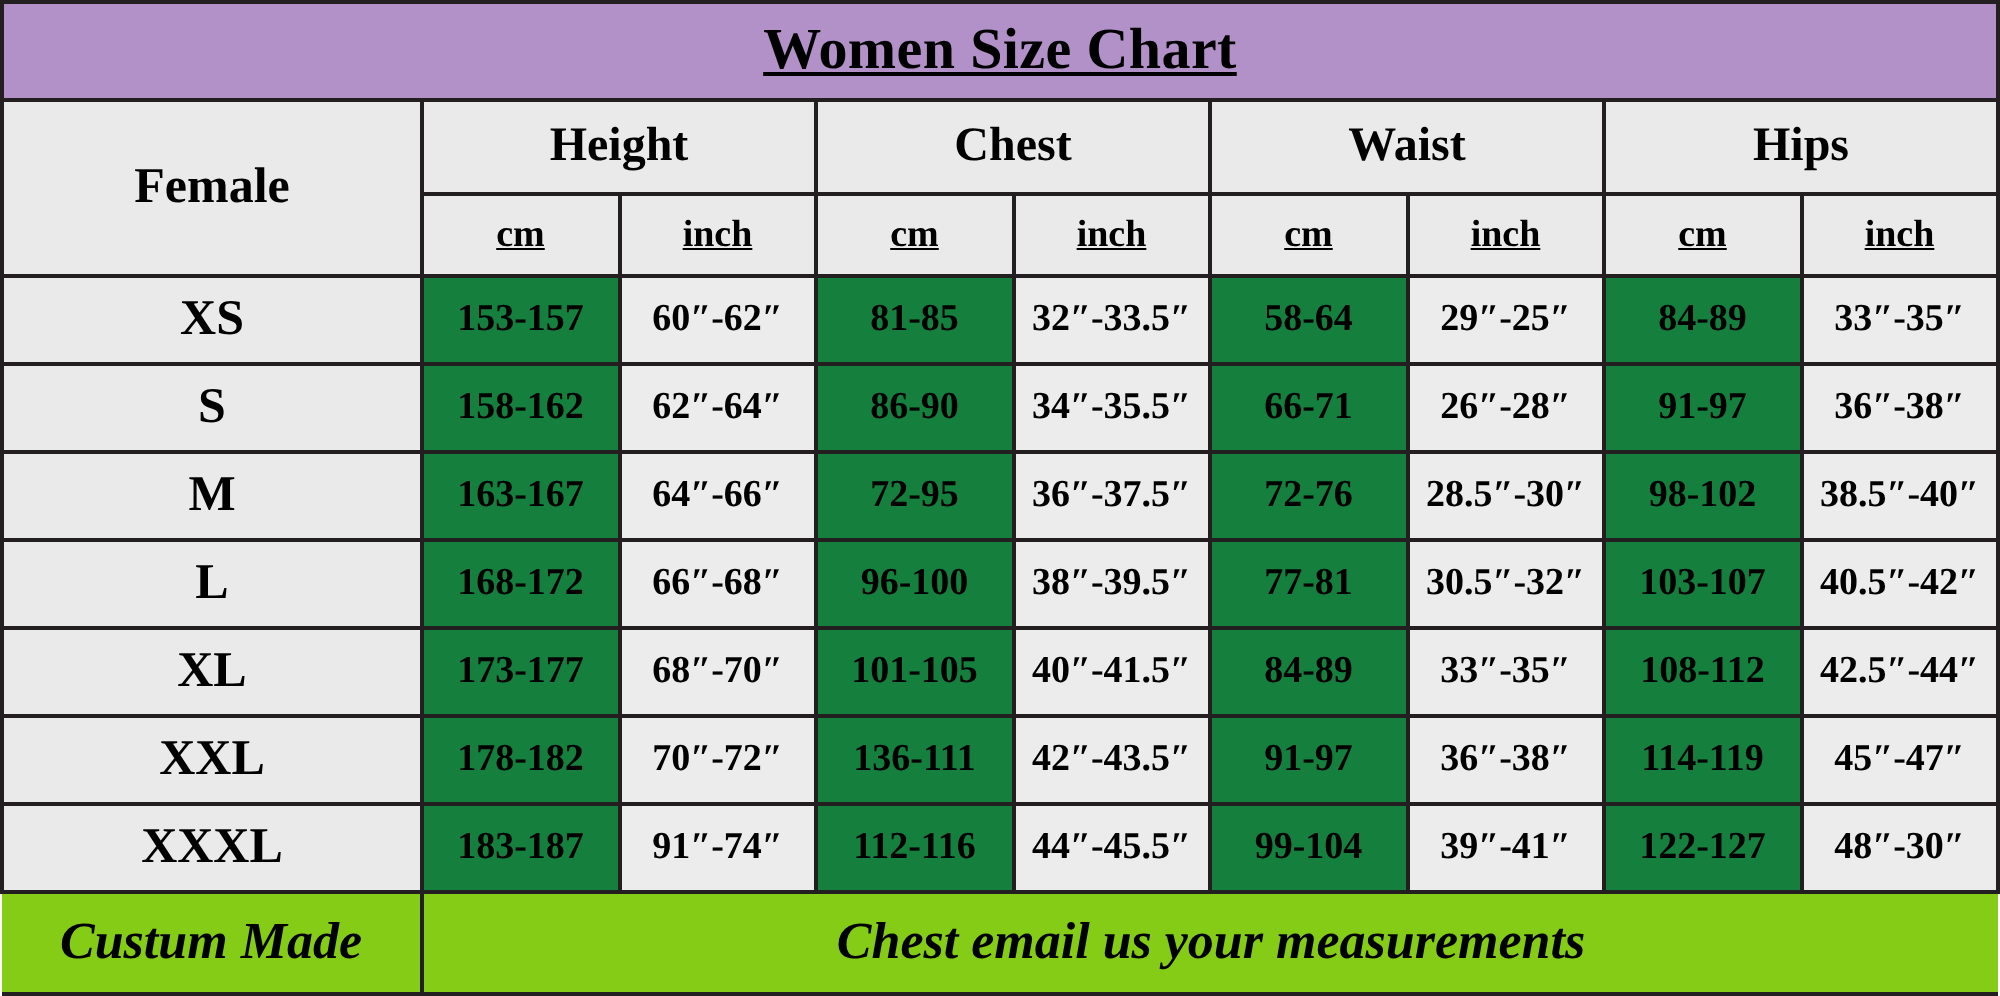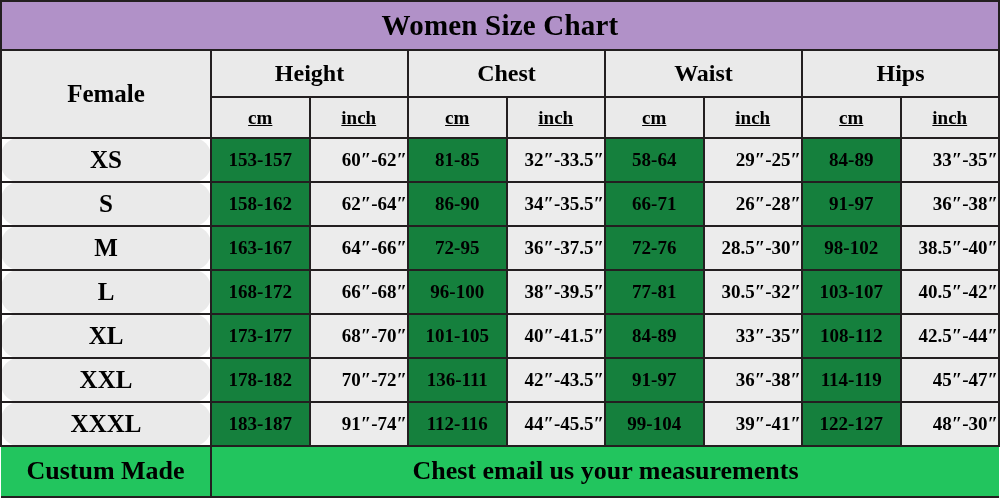--- a/index.html
+++ b/index.html
@@ -35,56 +35,56 @@
   }
   .title-row td {
     background: #b191c8;
     font-size: 29px;
     font-weight: bold;
     letter-spacing: 0.2px;
     height: 46px;
     border-left: none;
     border-right: none;
     border-top: none;
+    text-decoration: underline;
   }
   .hdr-group {
     background: #eaeaea;
     font-size: 24px;
     height: 44px;
   }
   .hdr-female {
     background: #eaeaea;
     font-size: 25px;
   }
   .hdr-unit {
     background: #eaeaea;
     font-size: 19px;
     height: 38px;
     text-decoration: underline;
   }
   .size-label {
     background: #eaeaea;
     font-size: 25px;
     height: 41px;
-    border-radius: 18px;
   }
   td.val {
     font-size: 19px;
     background: #15803d;
     font-weight: bold;
   }
   td.val.shade {
     background: #ececec;
-    text-align: right;
   }
   .custom-row td {
     font-size: 26px;
     height: 48px;
-    background: #22c55e;
+    background: #84cc16;
     border-bottom: none;
+    font-style: italic;
   }
   .custom-row td.custom-label {
     border-left: none;
     font-size: 26px;
   }
   .custom-row td.custom-msg {
     border-right: none;
   }
   .col-size { width: 210px; }
   .col-v { width: auto; }

